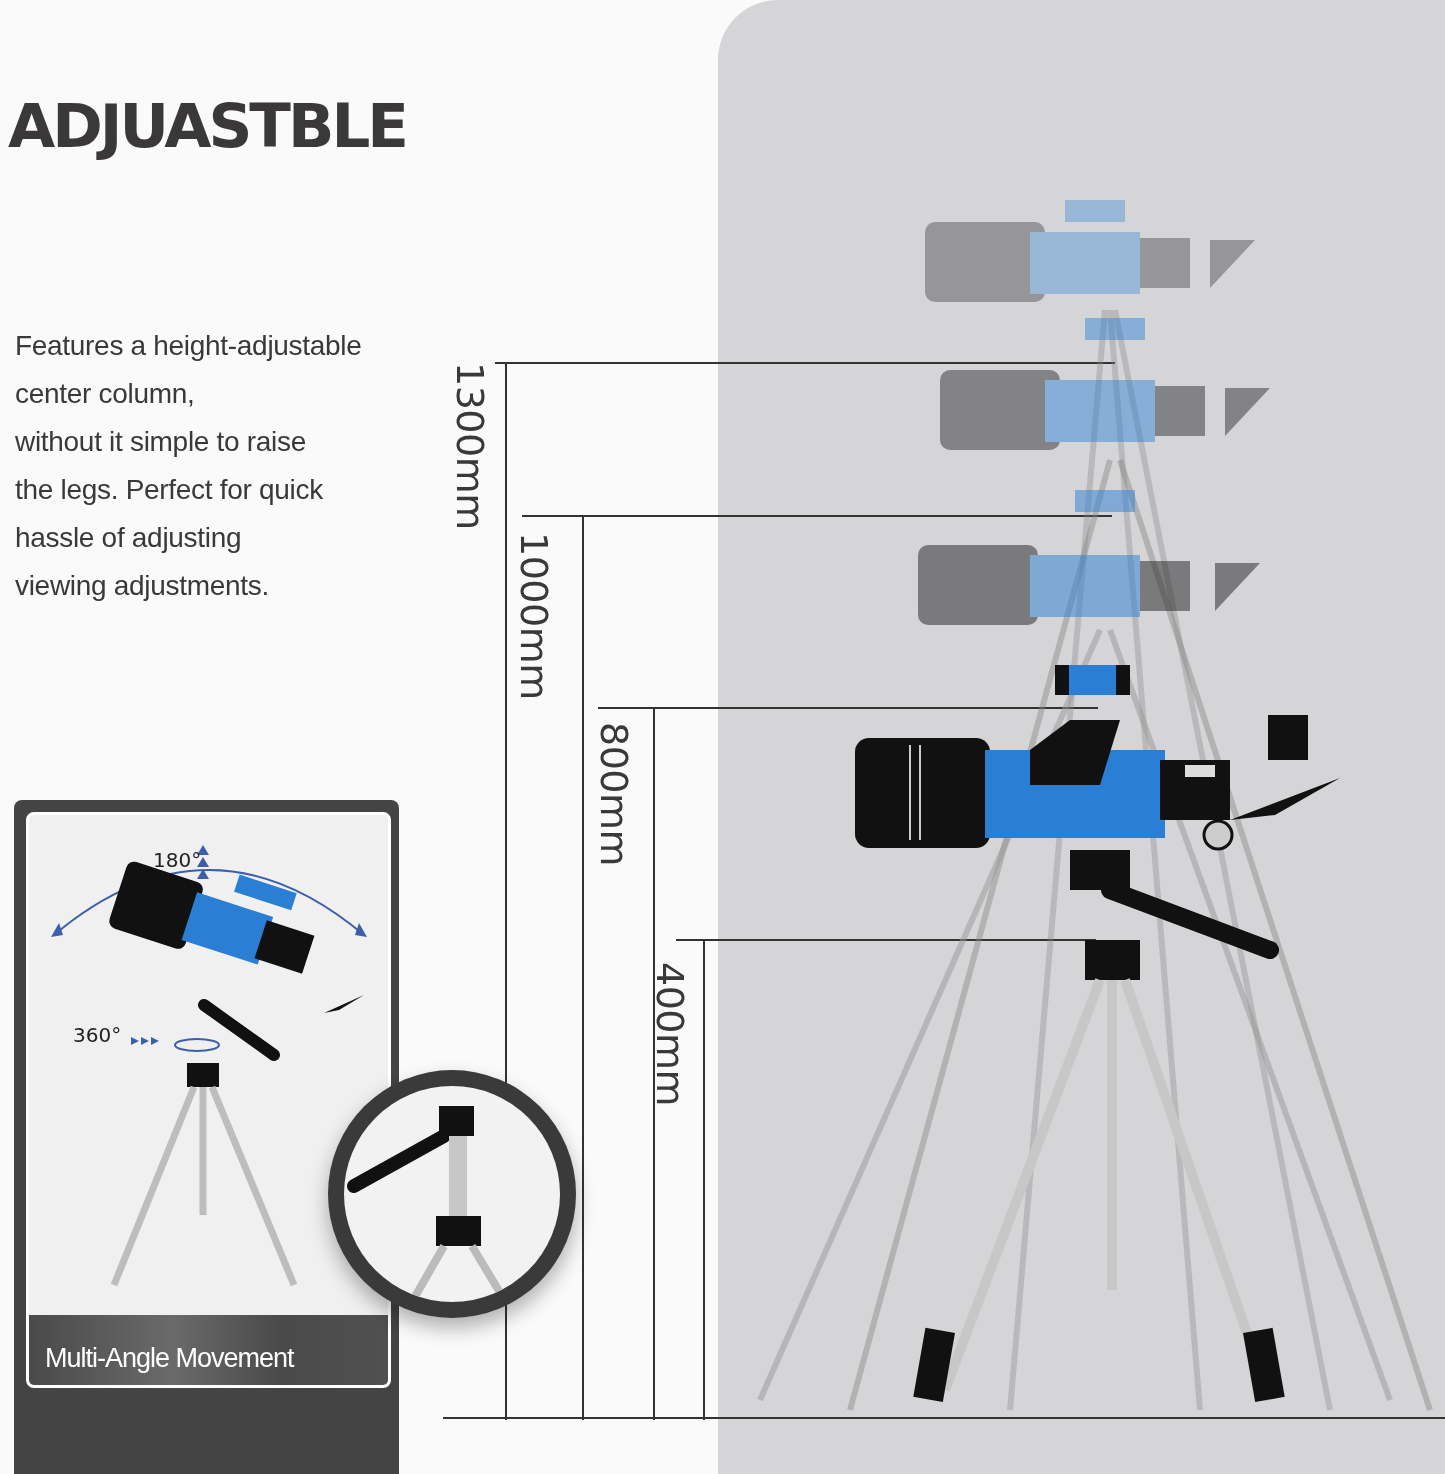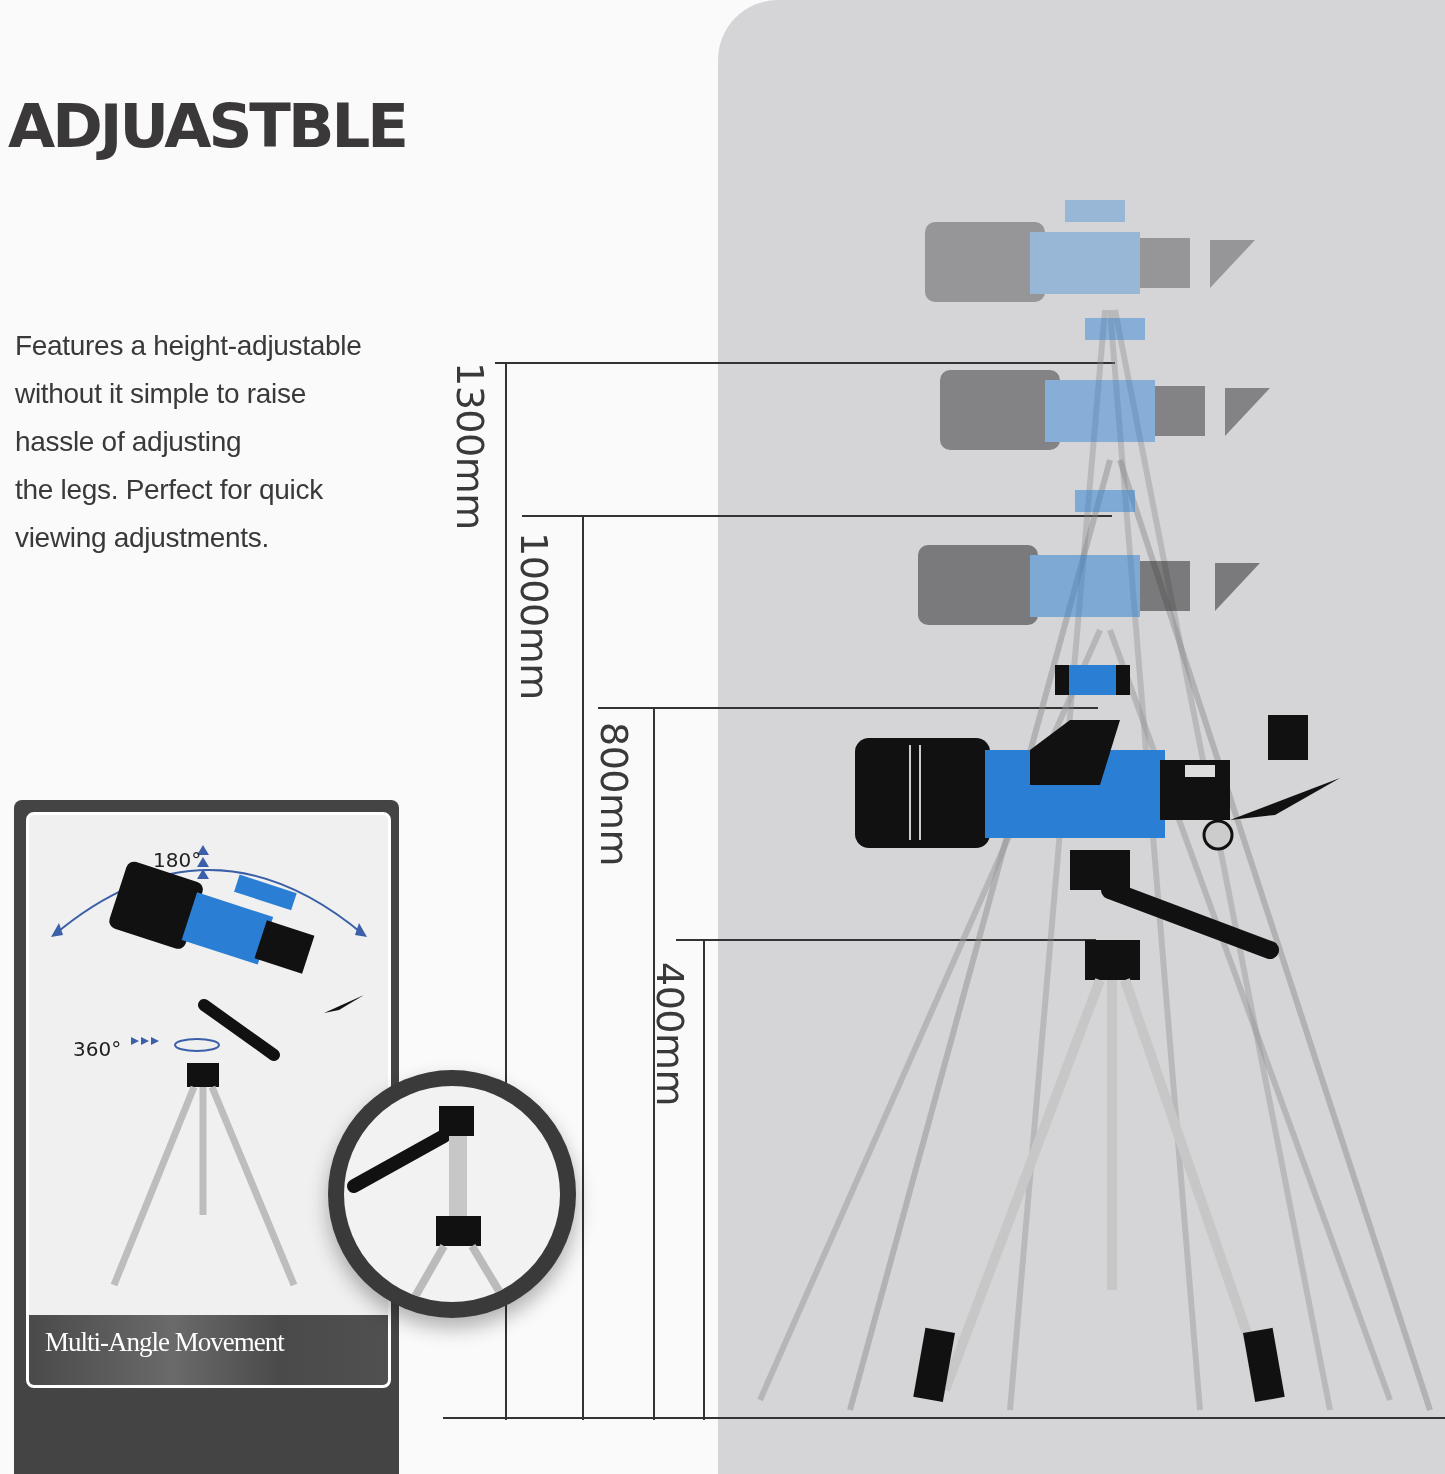--- a/index.html
+++ b/index.html
@@ -7,39 +7,40 @@
   .right-panel{position:absolute;left:718px;top:0;width:727px;height:1474px;background:#d5d5d8;border-top-left-radius:60px;}
   .title{position:absolute;left:8px;top:70px;font-family:"DejaVu Sans",sans-serif;font-weight:bold;font-size:61px;line-height:112px;letter-spacing:-3px;color:#3a3839;margin:0;}
   .desc{position:absolute;left:15px;top:322px;width:460px;font-family:Liberation Sans, sans-serif;font-size:28px;line-height:48px;color:#3a3839;}
   .desc div{white-space:nowrap;letter-spacing:-0.3px;}
   .hline{position:absolute;height:2px;background:#333;}
   .vline{position:absolute;width:2px;background:#333;}
   .vlabel{position:absolute;font-family:"DejaVu Sans",sans-serif;font-size:38px;color:#3a3839;transform-origin:0 0;transform:rotate(90deg);white-space:nowrap;letter-spacing:-0.5px;}
   .inset{position:absolute;left:14px;top:800px;width:385px;height:690px;background:#444;border-radius:8px;}
   .inset-inner{position:absolute;left:12px;top:12px;width:359px;height:570px;background:#f0f0f0;border:3px solid #fff;border-radius:8px;overflow:hidden;}
   .inset-caption{position:absolute;left:0;bottom:0;width:359px;height:70px;background:linear-gradient(90deg,#4a4a4a,#6a6a6a 40%,#4a4a4a 70%,#505050);}
-  .inset-caption span{position:absolute;left:16px;top:12px;color:#fff;font-size:27px;font-family:Liberation Serif, serif;letter-spacing:-1px;}
+  .inset-caption span{position:absolute;left:16px;top:28px;color:#fff;font-size:27px;font-family:Liberation Sans, sans-serif;letter-spacing:-1px;}
   .deg{position:absolute;font-size:20px;color:#222;font-family:"DejaVu Sans",sans-serif;}
   .circle{position:absolute;left:328px;top:1070px;width:248px;height:248px;border-radius:50%;background:#3a3a3a;box-shadow:0 10px 20px rgba(0,0,0,.3);}
   .circle-inner{position:absolute;left:16px;top:16px;width:216px;height:216px;border-radius:50%;background:#f2f2f2;overflow:hidden;}
 </style>
 </head>
 <body>
 
 <div class="right-panel"></div>
 
 <div class="title">
   <div>ADJUASTBLE</div>
 </div>
 
 <div class="desc">
   <div>Features a height-adjustable</div>
+  <div>center column,</div>
   <div>without it simple to raise</div>
+  <div>the legs. Perfect for quick</div>
   <div>hassle of adjusting</div>
-  <div>the legs. Perfect for quick</div>
   <div>viewing adjustments.</div>
 </div>
 
 <div class="hline" style="left:495px;top:362px;width:620px;"></div>
 <div class="vline" style="left:505px;top:362px;height:1058px;"></div>
 <div class="vlabel" style="left:492px;top:362px;">1300mm</div>
 
 <div class="hline" style="left:522px;top:515px;width:590px;"></div>
 <div class="vline" style="left:582px;top:515px;height:905px;"></div>
 <div class="vlabel" style="left:556px;top:532px;">1000mm</div>
@@ -129,21 +130,21 @@
         <rect x="230" y="85" width="50" height="40" fill="#111"></rect>
       </g>
       <polygon points="295,198 335,180 310,195" fill="#111"></polygon>
       <line x1="175" y1="190" x2="245" y2="240" stroke="#111" stroke-width="12" stroke-linecap="round"></line>
       <rect x="158" y="248" width="32" height="24" fill="#111"></rect>
       <line x1="165" y1="272" x2="85" y2="470" stroke="#bdbdbd" stroke-width="7"></line>
       <line x1="183" y1="272" x2="265" y2="470" stroke="#bdbdbd" stroke-width="7"></line>
       <line x1="174" y1="272" x2="174" y2="400" stroke="#bdbdbd" stroke-width="7"></line>
     </svg>
     <div class="deg" style="left:124px;top:33px;">180°</div>
-    <div class="deg" style="left:44px;top:222px;">360°</div>
+    <div class="deg" style="left:44px;top:208px;">360°</div>
     <div class="inset-caption">
       <span>Multi-Angle Movement</span>
     </div>
   </div>
 </div>
 
 <div class="circle">
   <div class="circle-inner">
     <svg width="216" height="216" viewBox="0 0 216 216">
       <rect x="95" y="20" width="35" height="30" fill="#111"></rect>

